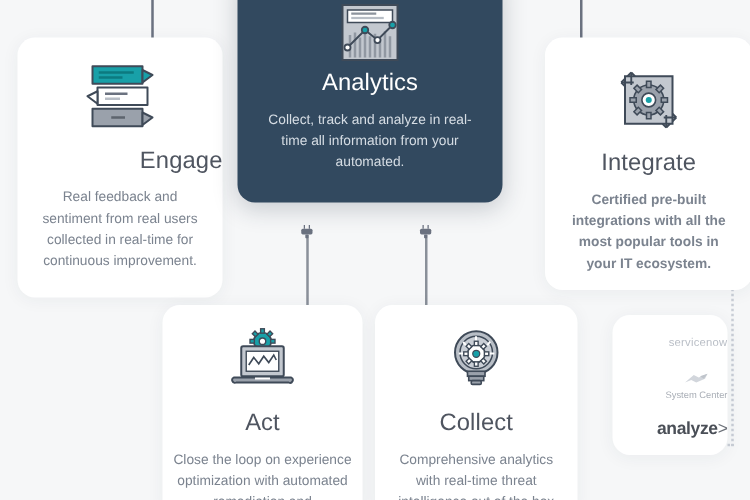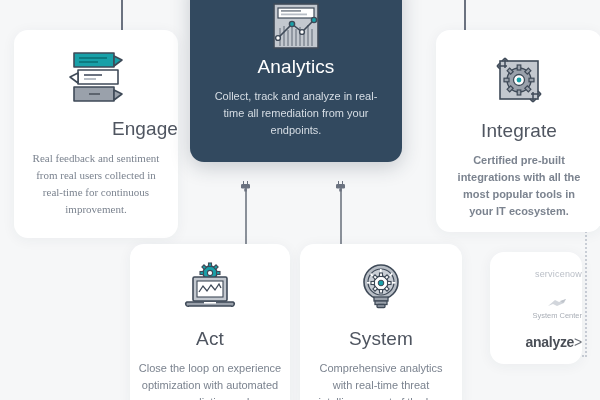--- a/index.html
+++ b/index.html
@@ -79,21 +79,21 @@
   }
   .card.dark .card-desc { color: #d6dde4; }
 
   
   #card-engage {
     left: 14px; top: 30px;
     width: 164px; height: 208px;
   }
   #card-engage .card-icon { margin-top: 20px; height: 54px; }
   #card-engage .card-title { font-size: 19px; margin-top: 14px; text-align: right; }
-  #card-engage .card-desc { font-size: 11px; margin-top: 10px; padding: 0 16px; font-family: Liberation Serif, serif; }
+  #card-engage .card-desc { font-size: 11px; margin-top: 10px; padding: 0 16px; }
 
   #card-analytics {
     left: 190px; top: -26px;
     width: 212px; height: 188px;
     border-radius: 14px;
   }
   #card-analytics .card-icon { margin-top: 26px; height: 56px; }
   #card-analytics .card-title { font-size: 19px; }
   #card-analytics .card-desc { font-size: 11px; margin-top: 10px; padding: 0 22px; }
 
@@ -231,21 +231,21 @@
         </g>
 
         <polyline points="10,38 24,24 34,32 46,20" fill="none" stroke="#3f4a58" stroke-width="1.6"></polyline>
         <circle cx="10" cy="38" r="2.4" fill="#ffffff" stroke="#3f4a58" stroke-width="1.4"></circle>
         <circle cx="24" cy="24" r="2.6" fill="#18a0a8" stroke="#3f4a58" stroke-width="1.4"></circle>
         <circle cx="34" cy="32" r="2.4" fill="#ffffff" stroke="#3f4a58" stroke-width="1.4"></circle>
         <circle cx="46" cy="20" r="2.6" fill="#18a0a8" stroke="#3f4a58" stroke-width="1.4"></circle>
       </svg>
     </div>
     <div class="card-title">Analytics</div>
-    <div class="card-desc">Collect, track and analyze in real-time all remediation from your endpoints.</div>
+    <div class="card-desc">Collect, track and analyze in real-time all information from your automated.</div>
   </div>
 
   <div class="card" id="card-integrate">
     <div class="card-icon">
       <svg width="56" height="56" viewBox="0 0 56 56">
         <rect x="9" y="9" width="38" height="38" fill="#c3c8cf" stroke="#3f4a58" stroke-width="1.6"></rect>
 
         <g stroke="#3f4a58" stroke-width="1.5" fill="none">
           <path d="M6 14 h10"></path>
             <path d="M6 14 l3 -3"></path>
@@ -343,21 +343,21 @@
             <rect x="6.5" y="-1.5" width="3.5" height="3" transform="rotate(45)"></rect>
           </g>
           <circle r="2.8" fill="#18a0a8" stroke="#3f4a58" stroke-width="1"></circle>
         </g>
 
         <rect x="21" y="35" width="14" height="4" fill="#9aa1ab" stroke="#3f4a58" stroke-width="1.3"></rect>
         <rect x="22" y="39" width="12" height="3.5" fill="#9aa1ab" stroke="#3f4a58" stroke-width="1.3"></rect>
         <rect x="24" y="42.5" width="8" height="3" rx="1" fill="#9aa1ab" stroke="#3f4a58" stroke-width="1.3"></rect>
       </svg>
     </div>
-    <div class="card-title">System</div>
+    <div class="card-title">Collect</div>
     <div class="card-desc">Comprehensive analytics with real-time threat intelligence out of the box</div>
   </div>
 
   <div class="card" id="card-logos">
     <div class="logo-row">
       <span class="logo-servicenow">servicenow</span>
     </div>
     <div class="logo-row">
       <span class="logo-syscenter">
         <svg width="22" height="13" viewBox="0 0 22 13">

